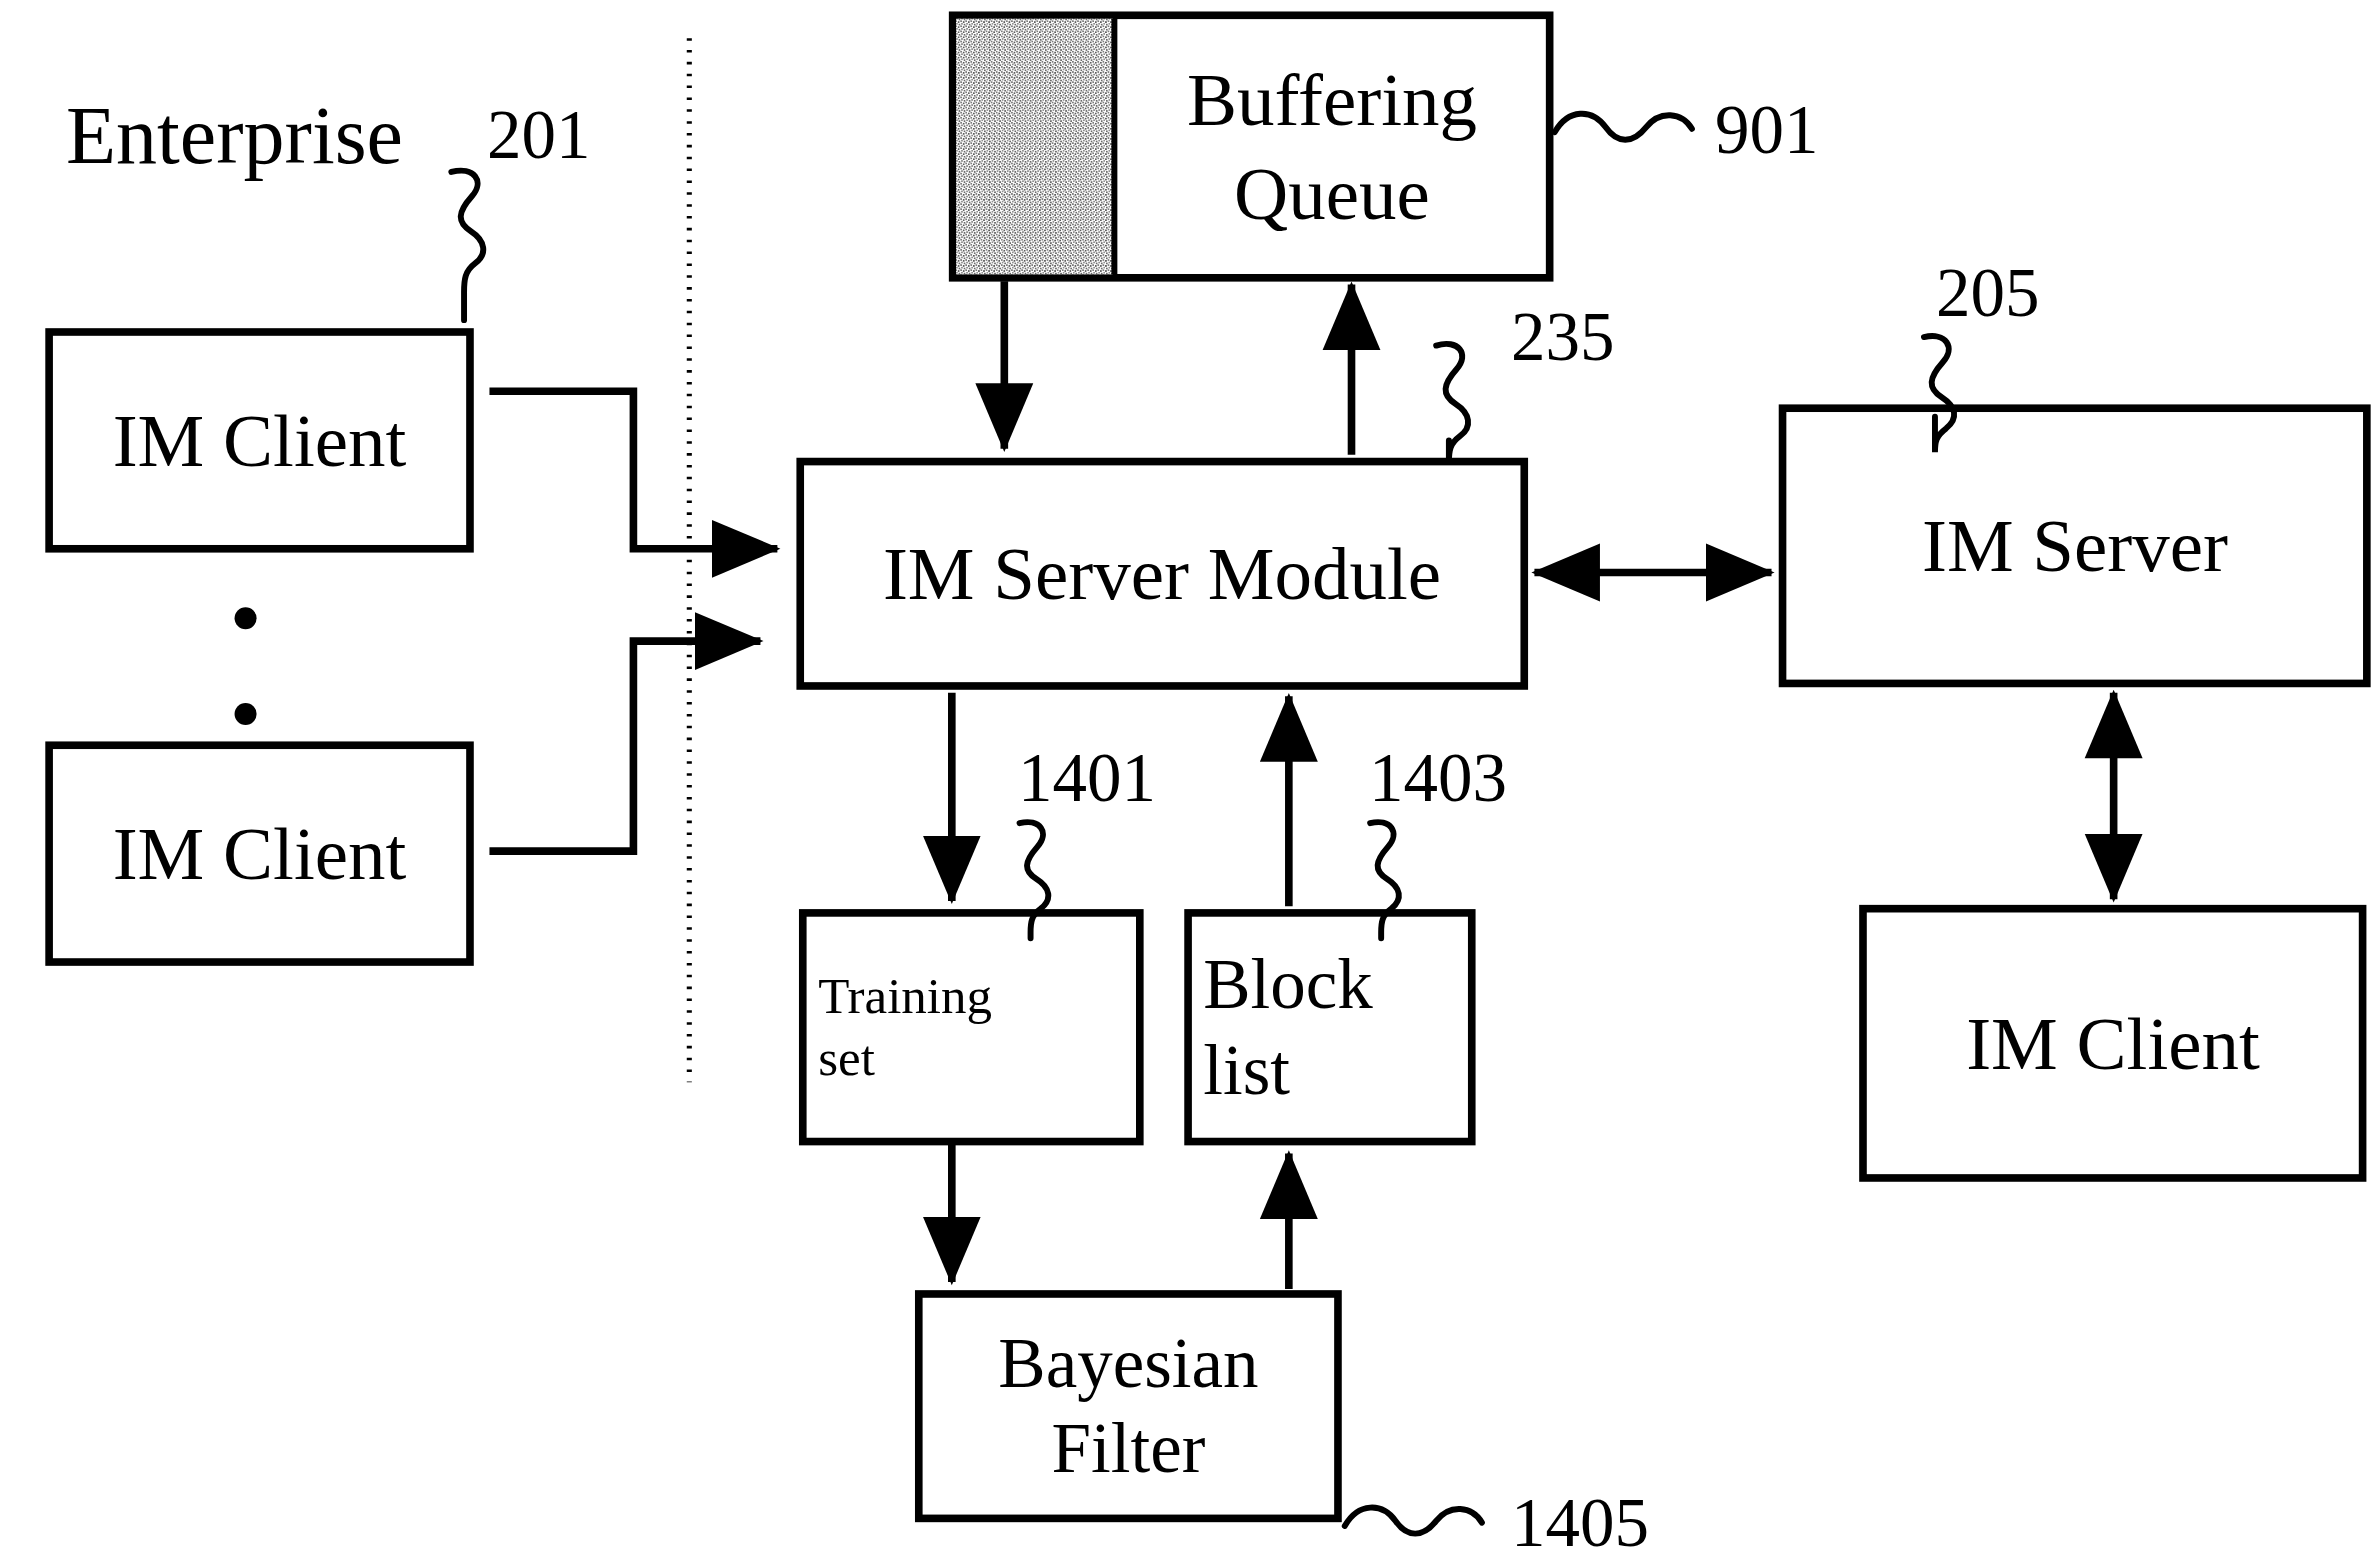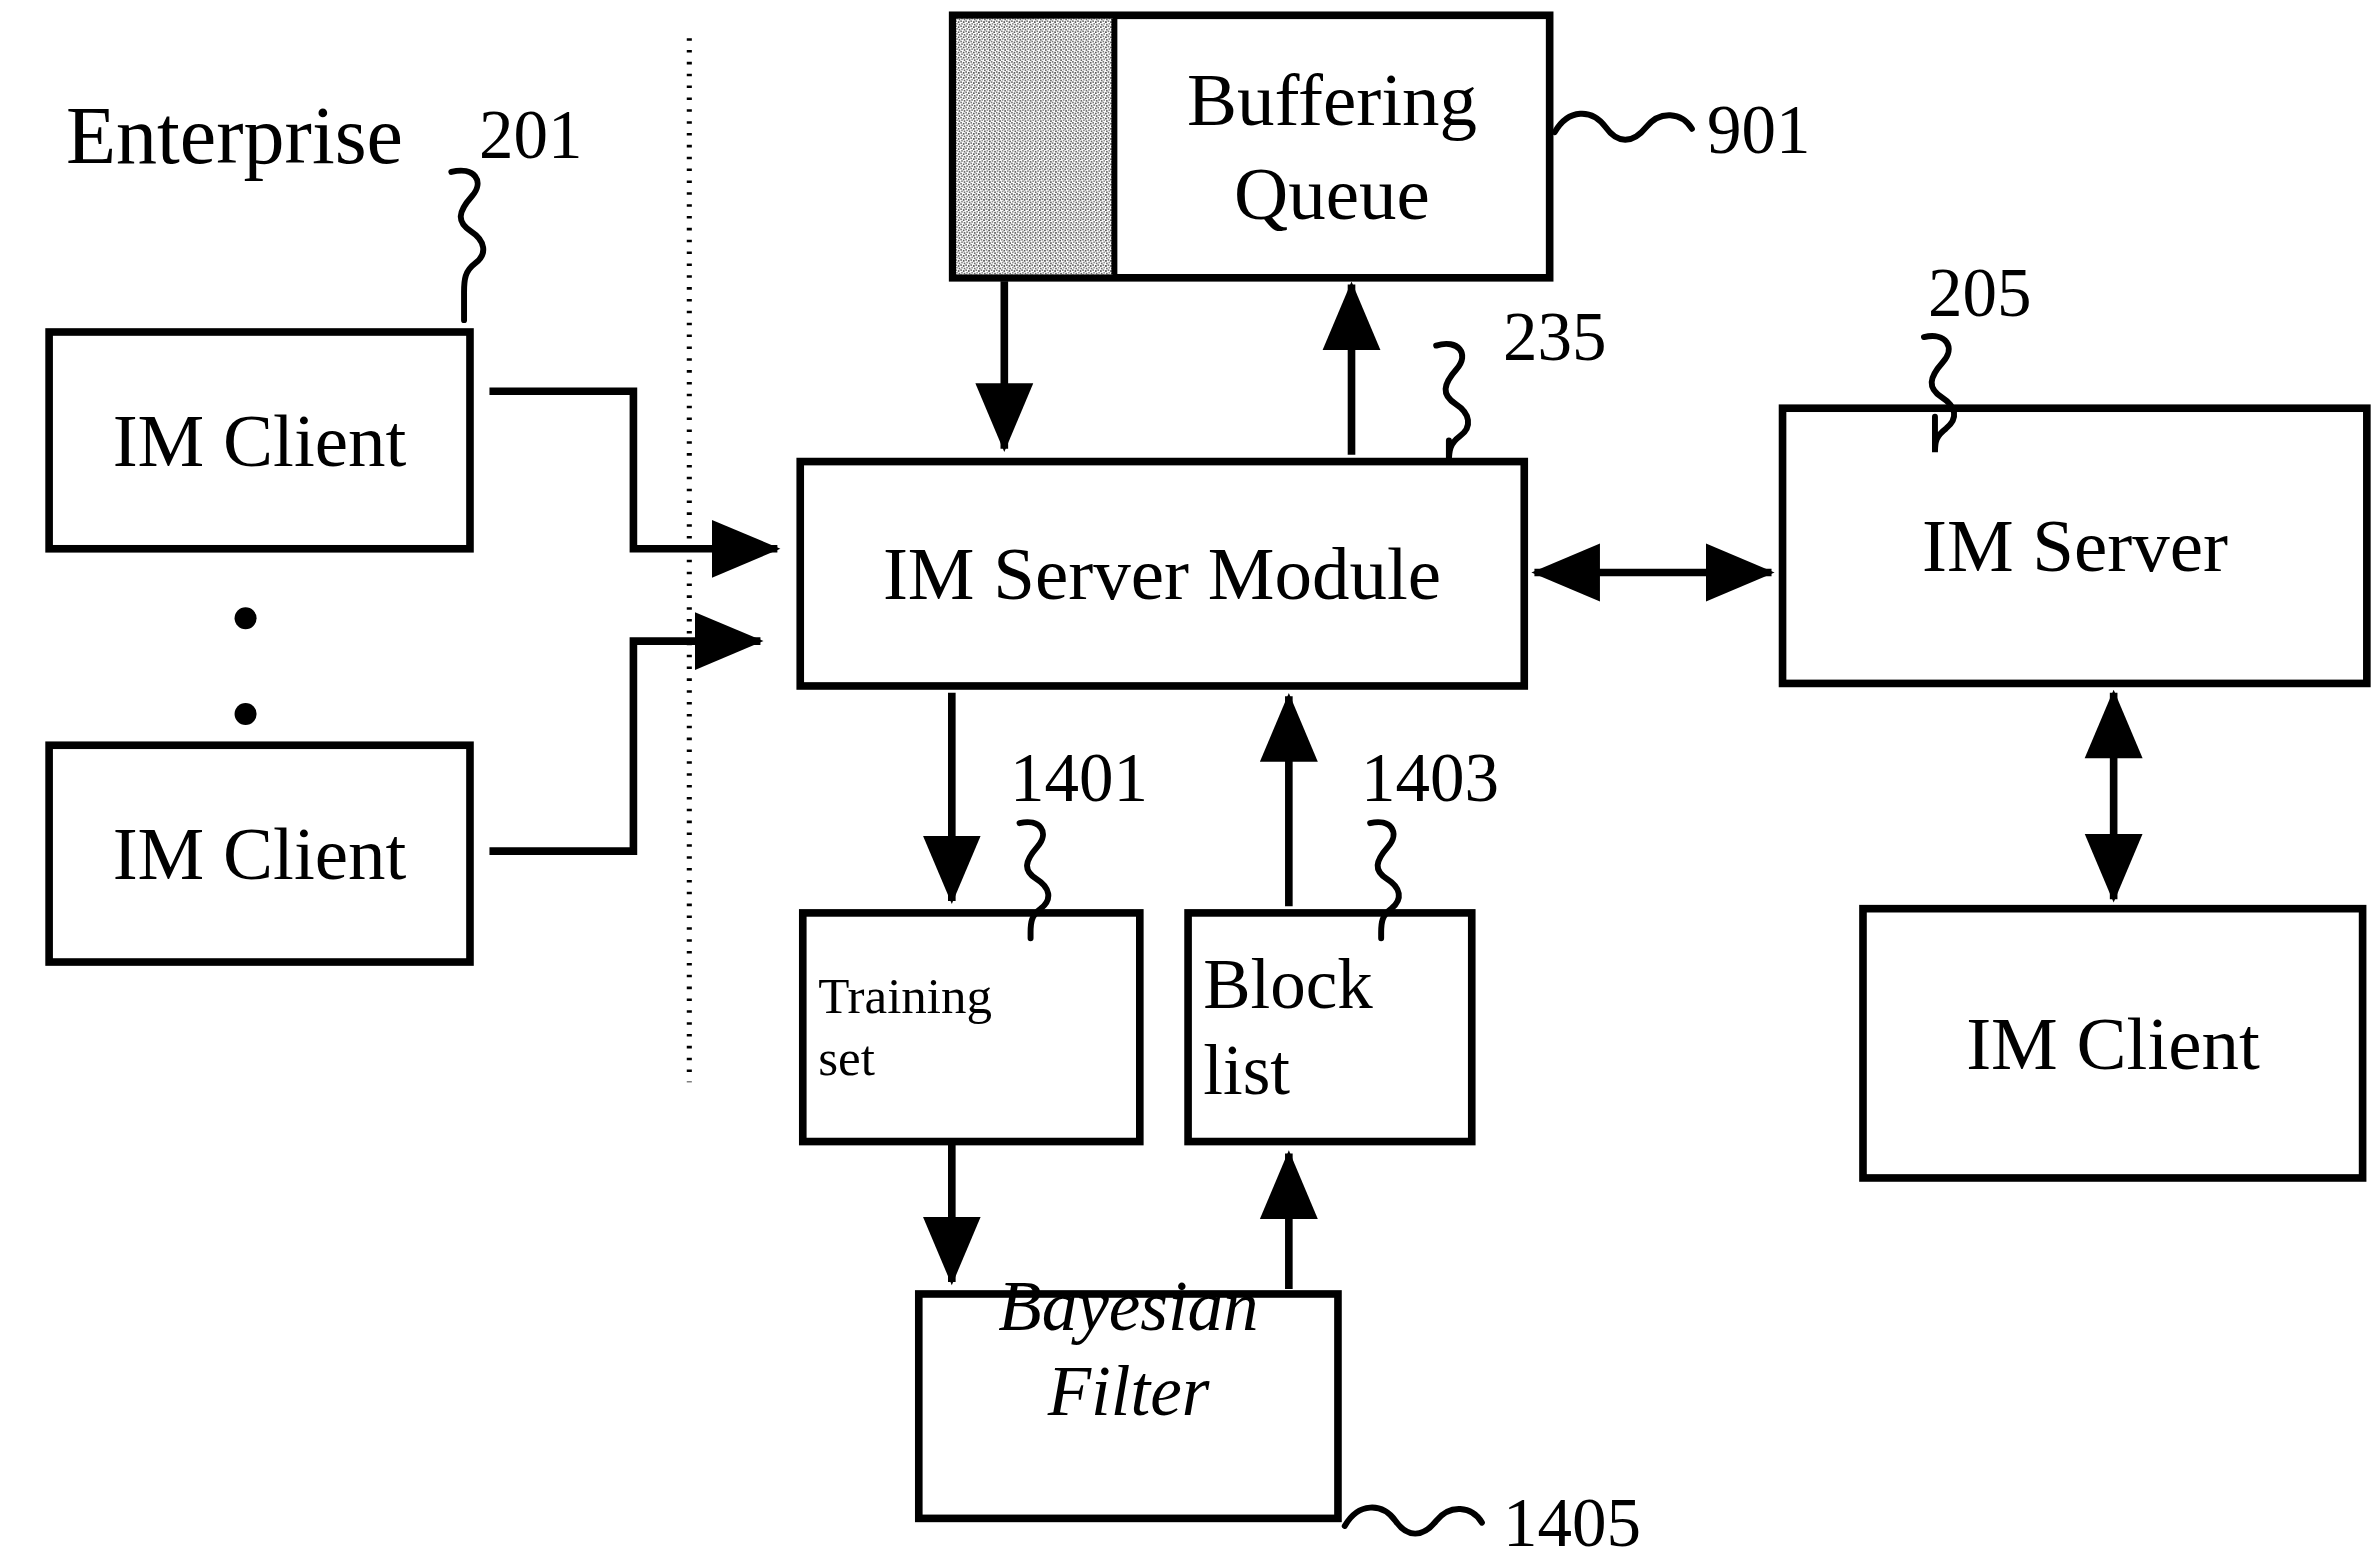--- a/index.html
+++ b/index.html
@@ -10,20 +10,21 @@
   .boxlabel{
     position:absolute;display:flex;align-items:center;justify-content:center;
     text-align:center;color:#000;line-height:1.12;
     font-family:"Liberation Serif","DejaVu Serif",serif;
     white-space:pre-line;pointer-events:none;
   }
   .reftxt{
     position:absolute;color:#000;
     font-family:"Liberation Serif","DejaVu Serif",serif;
     white-space:nowrap;
+    margin-left:8px;
   }
   .plaintxt{
     position:absolute;color:#000;
     font-family:"Liberation Serif","DejaVu Serif",serif;
     white-space:nowrap;
   }
 </style>
 </head>
 <body>
 
@@ -125,21 +126,21 @@
   <div class="boxlabel" style="left:803px; top:913px; width:337px; height:229px; font-size:51px; line-height:1.2;
               align-items:center; justify-content:flex-start; padding-left:15.2px; box-sizing:border-box;
               text-align:left;">Training
 set</div>
 
   <div class="boxlabel" style="left:1188px; top:913px; width:284px; height:229px; font-size:71px; line-height:1.2;
               align-items:center; justify-content:flex-start; padding-left:15.2px; box-sizing:border-box;
               text-align:left;">Block
 list</div>
 
-  <div class="boxlabel" style="left:919px; top:1237px; width:419px; height:224px; font-size:71px; line-height:1.2;font-style:italic;">Bayesian
+  <div class="boxlabel" style="left:919px; top:1294px; width:419px; height:224px; font-size:71px; line-height:1.2;">Bayesian
 Filter</div>
 
   <div class="reftxt" style="left:479px; top:96px; font-size:69px;">201</div>
 
   <div class="reftxt" style="left:1707px; top:91px; font-size:69px;">901</div>
 
   <div class="reftxt" style="left:1503px; top:298px; font-size:69px;">235</div>
 
   <div class="reftxt" style="left:1928px; top:254px; font-size:69px;">205</div>
 

